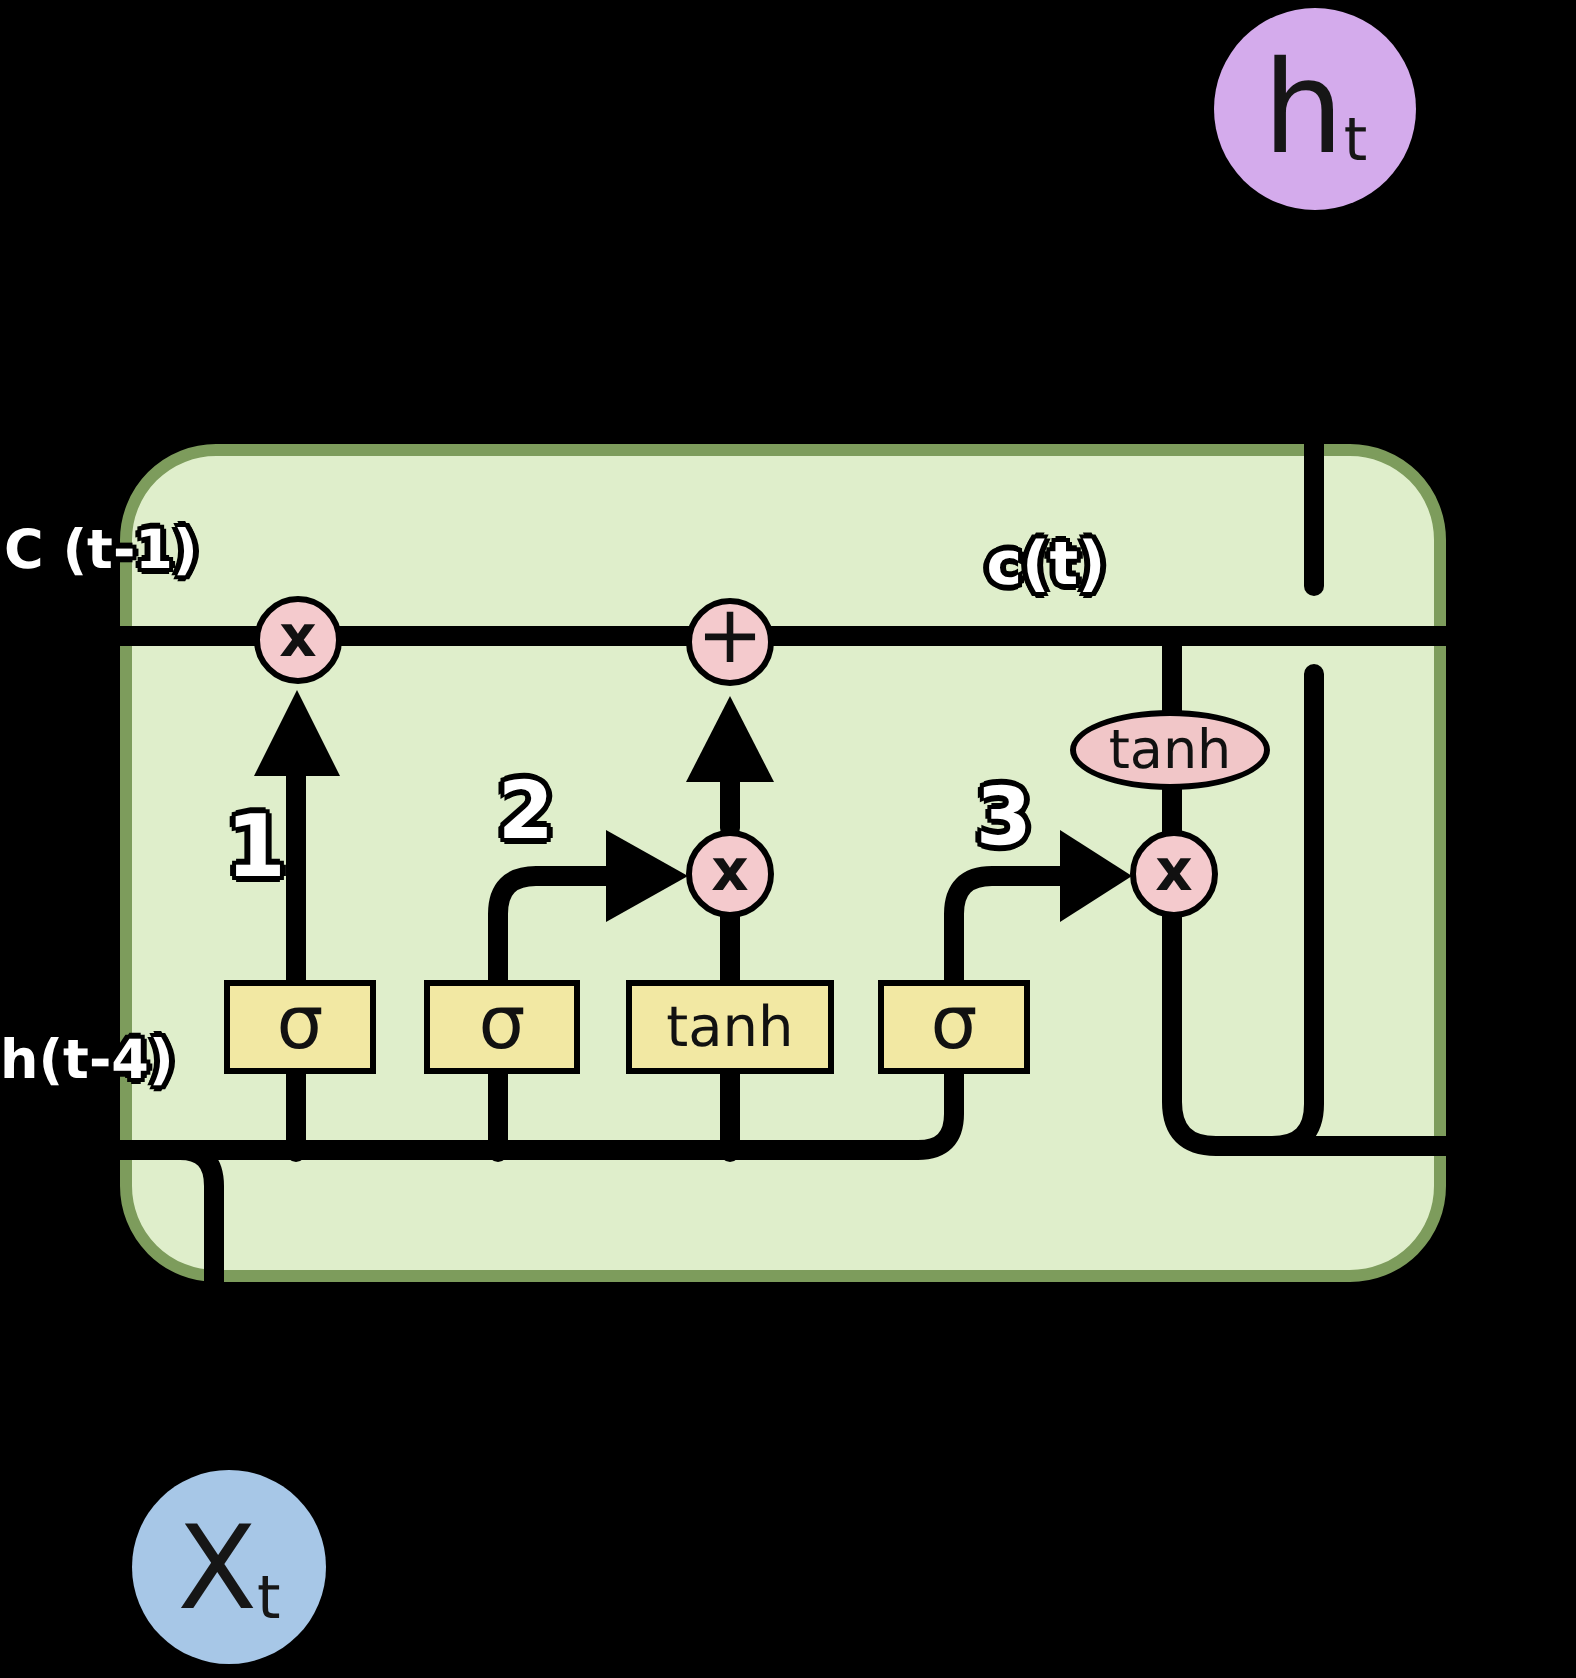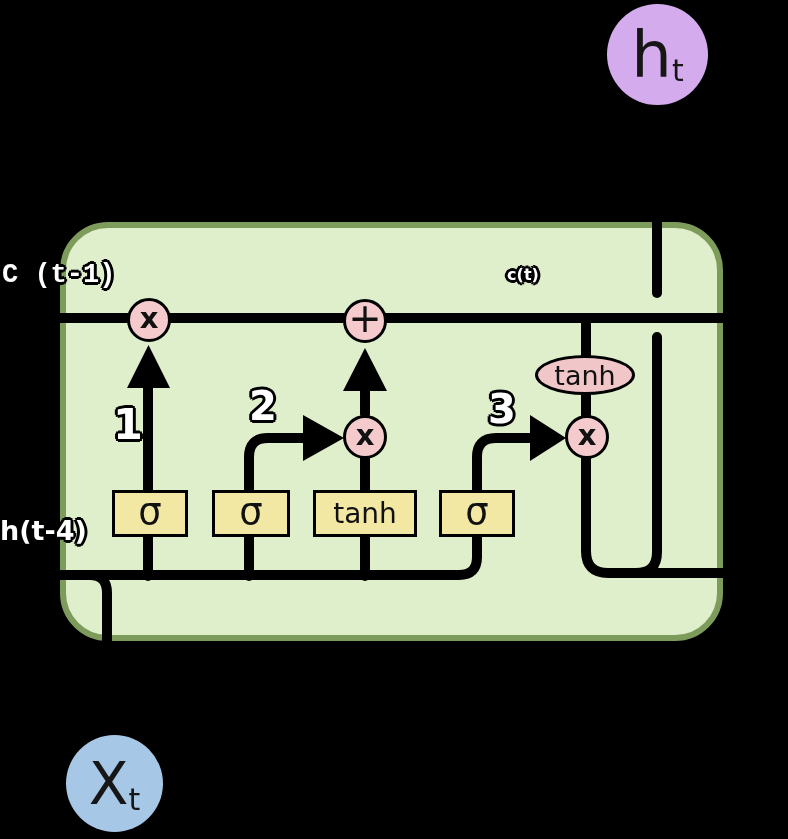--- a/index.html
+++ b/index.html
@@ -62,22 +62,22 @@
   .io-circle.out{left:607px;top:4px;width:101px;height:101px;background:var(--output-fill);}
   .io-circle.inp{left:66px;top:735px;width:97px;height:97px;background:var(--input-fill);}
   .io-circle .big{font-size:64px;line-height:1;}
   .io-circle.inp .big{font-size:58px;}
   .io-circle .sub{font-size:30px;line-height:1;transform:translateY(16px);}
   .wlabel{
     position:absolute;color:var(--label-text);font-weight:bold;z-index:4;white-space:nowrap;
     text-shadow:-2px -2px 0 #000,2px -2px 0 #000,-2px 2px 0 #000,2px 2px 0 #000,
                  0 -3px 0 #000,0 3px 0 #000,-3px 0 0 #000,3px 0 0 #000;
   }
-  .lbl-c-prev{left:2px;top:260px;font-size:27px;font-family:Liberation Mono, monospace;}
-  .lbl-c-new{left:492px;top:265px;width:62px;text-align:center;font-size:16px;}
+  .lbl-c-prev{left:2px;top:260px;font-size:27px;}
+  .lbl-c-new{left:492px;top:265px;width:62px;text-align:center;font-size:30px;}
   .lbl-h-prev{left:0px;top:515px;font-size:27px;}
   .step{font-size:40px;}
   .step-1{left:113px;top:399px;font-size:43px;}
   .step-2{left:249px;top:383px;}
   .step-3{left:488px;top:386px;}
 </style>
 </head>
 <body>
 
 <div class="stage">

